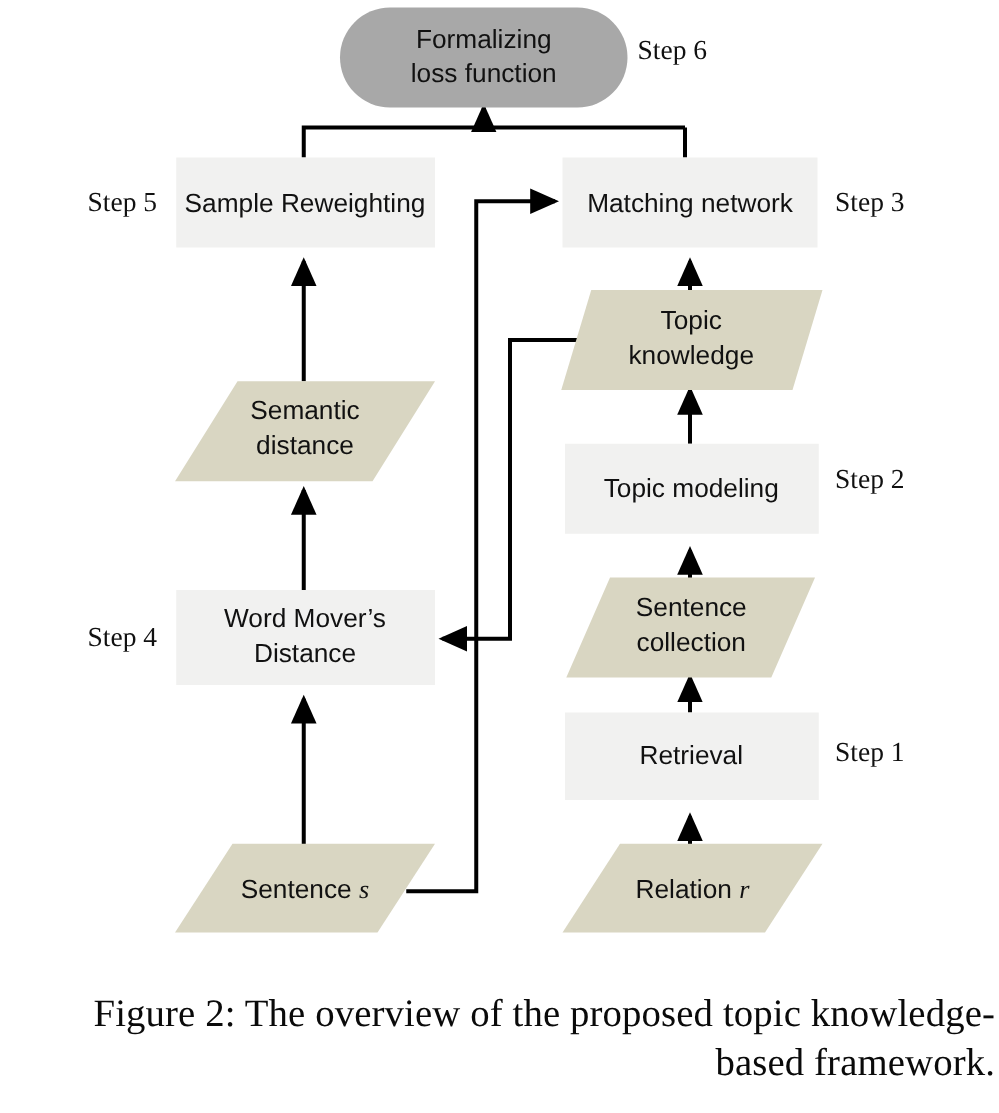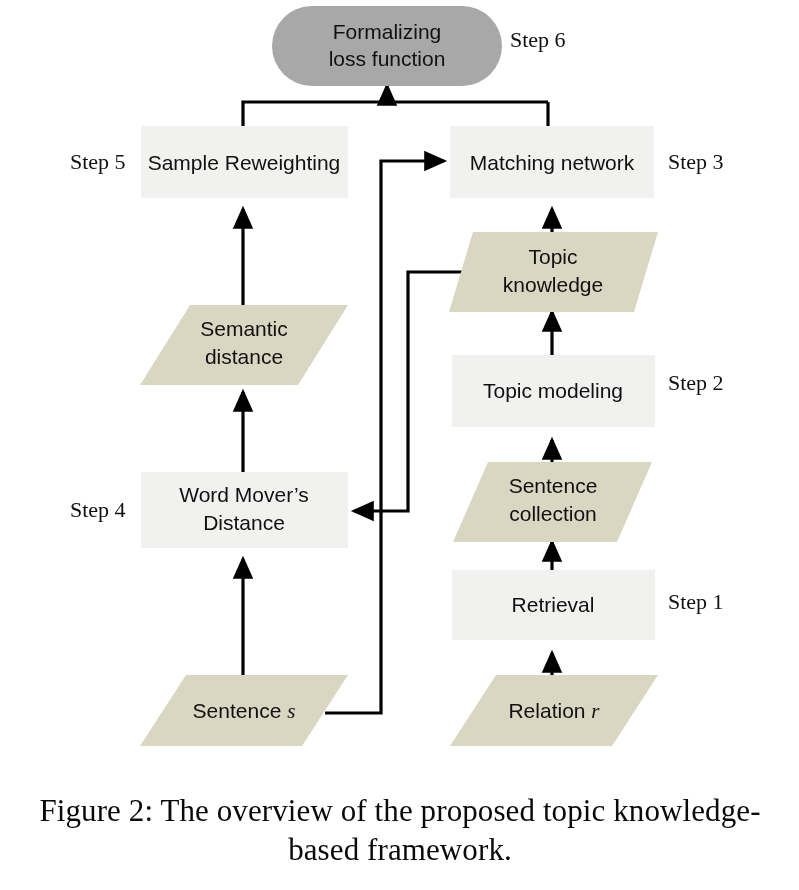--- a/index.html
+++ b/index.html
@@ -64,21 +64,21 @@
 
   #caption {
     position: absolute;
     left: 4px;
     top: 792px;
     width: 792px;
     font-family: "Liberation Serif", serif;
     font-size: 31px;
     line-height: 1.25;
     color: #0a0a0a;
-    text-align: center;
+    text-align: right;
     letter-spacing: 0.1px;
   }
 </style>
 </head>
 <body>
 
 <div id="figure-root">
 
   <svg id="diagram" viewBox="0 0 799 780">
     <defs>

